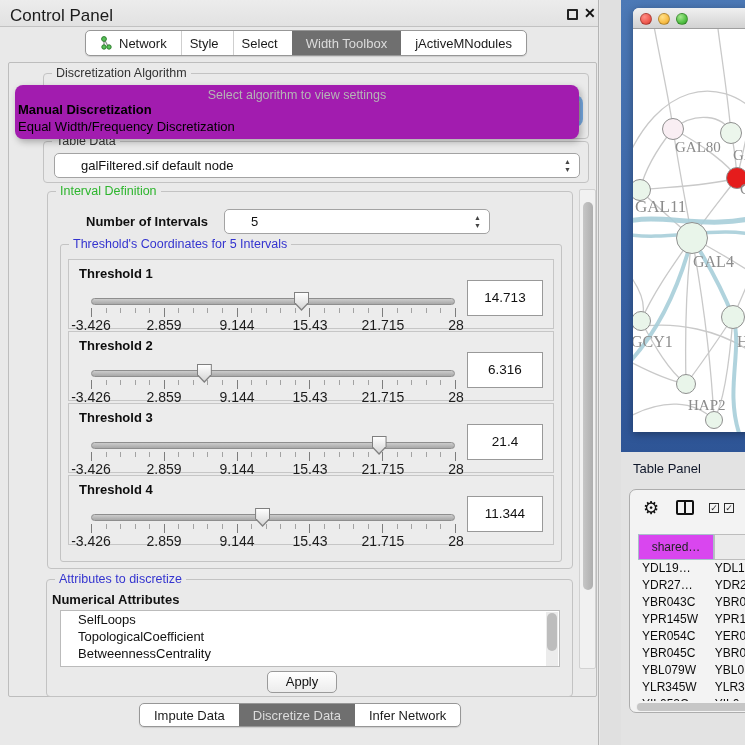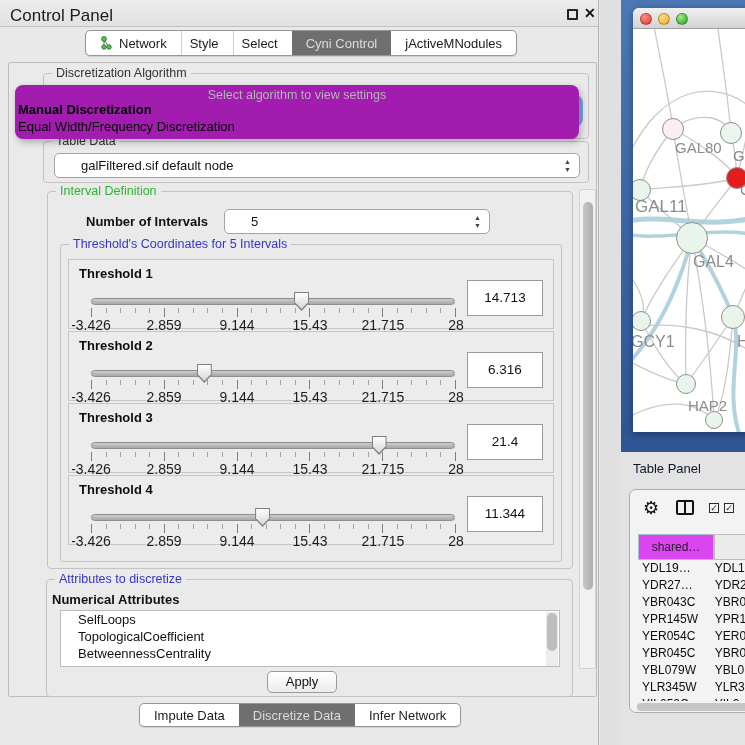--- a/index.html
+++ b/index.html
@@ -75,21 +75,21 @@
   .attr-sub { position:absolute; left:5px; top:12px; font-size:13px; font-weight:bold; color:#111; }
   .attr-list { position:absolute; left:13px; top:30px; width:500px; height:57px; background:#fff; border:1px solid #bbb; overflow:hidden;padding-left:9px; }
   .attr-item { font-size:13px; line-height:17px; padding-left:8px; color:#111; }
   .attr-scroll { position:absolute; right:1px; top:1px; width:12px; height:55px; background:#ececec; }
   .attr-scroll .thumbv2 { position:absolute; left:1px; top:1px; width:10px; height:38px; border-radius:5px; background:#bdbdbd; }
 
   .apply-btn { position:absolute; left:258px; top:608px; width:70px; height:22px; background:linear-gradient(#ffffff,#ececec); border:1px solid #9a9a9a; border-radius:5px; font-size:13px; color:#111; text-align:center; line-height:20px; }
 
   
   .gap { position:absolute; left:600px; top:0; width:21px; height:745px; background:#e0e0e0; }
-  .desktop { position:absolute; left:621px; top:0; width:124px; height:452px; background:linear-gradient(180deg,#4c79b6,#3a64a6 55%,#2e5596); overflow:hidden; }
+  .desktop { position:absolute; left:621px; top:0; width:124px; height:452px; background:linear-gradient(180deg,#4c79b6,#3a64a6 55%,#2e5596); overflow:hidden;font-family:Liberation Serif, serif; }
   .netwin { position:absolute; left:12px; top:8px; width:140px; height:424px; border-radius:6px 6px 0 0; background:#fff; box-shadow:0 2px 8px rgba(0,0,0,.35); }
   .netwin-title { position:absolute; left:0; top:0; width:100%; height:21px; border-radius:6px 6px 0 0; background:linear-gradient(#f0f0f0,#d2d2d2); border-bottom:1px solid #9f9f9f; }
   .light { position:absolute; top:5px; width:12px; height:12px; border-radius:50%; border:1px solid rgba(0,0,0,.25); }
   .light.red   { left:7px;  background:radial-gradient(circle at 35% 30%, #ff8d85, #ef5a50 60%, #cf3a30); }
   .light.yellow{ left:25px; background:radial-gradient(circle at 35% 30%, #ffe08a, #f8bd46 60%, #d99a27); }
   .light.green { left:43px; background:radial-gradient(circle at 35% 30%, #a5e88f, #51c043 60%, #379e2c); }
   .net-canvas { position:absolute; left:0; top:21px; width:140px; height:403px; background:#fff; overflow:hidden; }
   .net-node { position:absolute; border:1.5px solid #8f8f8f; border-radius:50%; }
   .net-label { position:absolute; color:#8c8c8c; white-space:nowrap; }
 
@@ -139,21 +139,21 @@
         </span>
         <span>Network</span>
       </div>
       <div class="seg sep">
           <span>Style</span>
         </div>
       <div class="seg sep">
           <span>Select</span>
         </div>
       <div class="seg selected">
-          <span>Cyni Control</span>
+          <span>Width Toolbox</span>
         </div>
       <div class="seg">
           <span>jActiveMNodules</span>
         </div>
     </div>
 
     <div class="content">
 
       <div class="group g-algo">
         <span class="gtitle">Discretization Algorithm</span>

